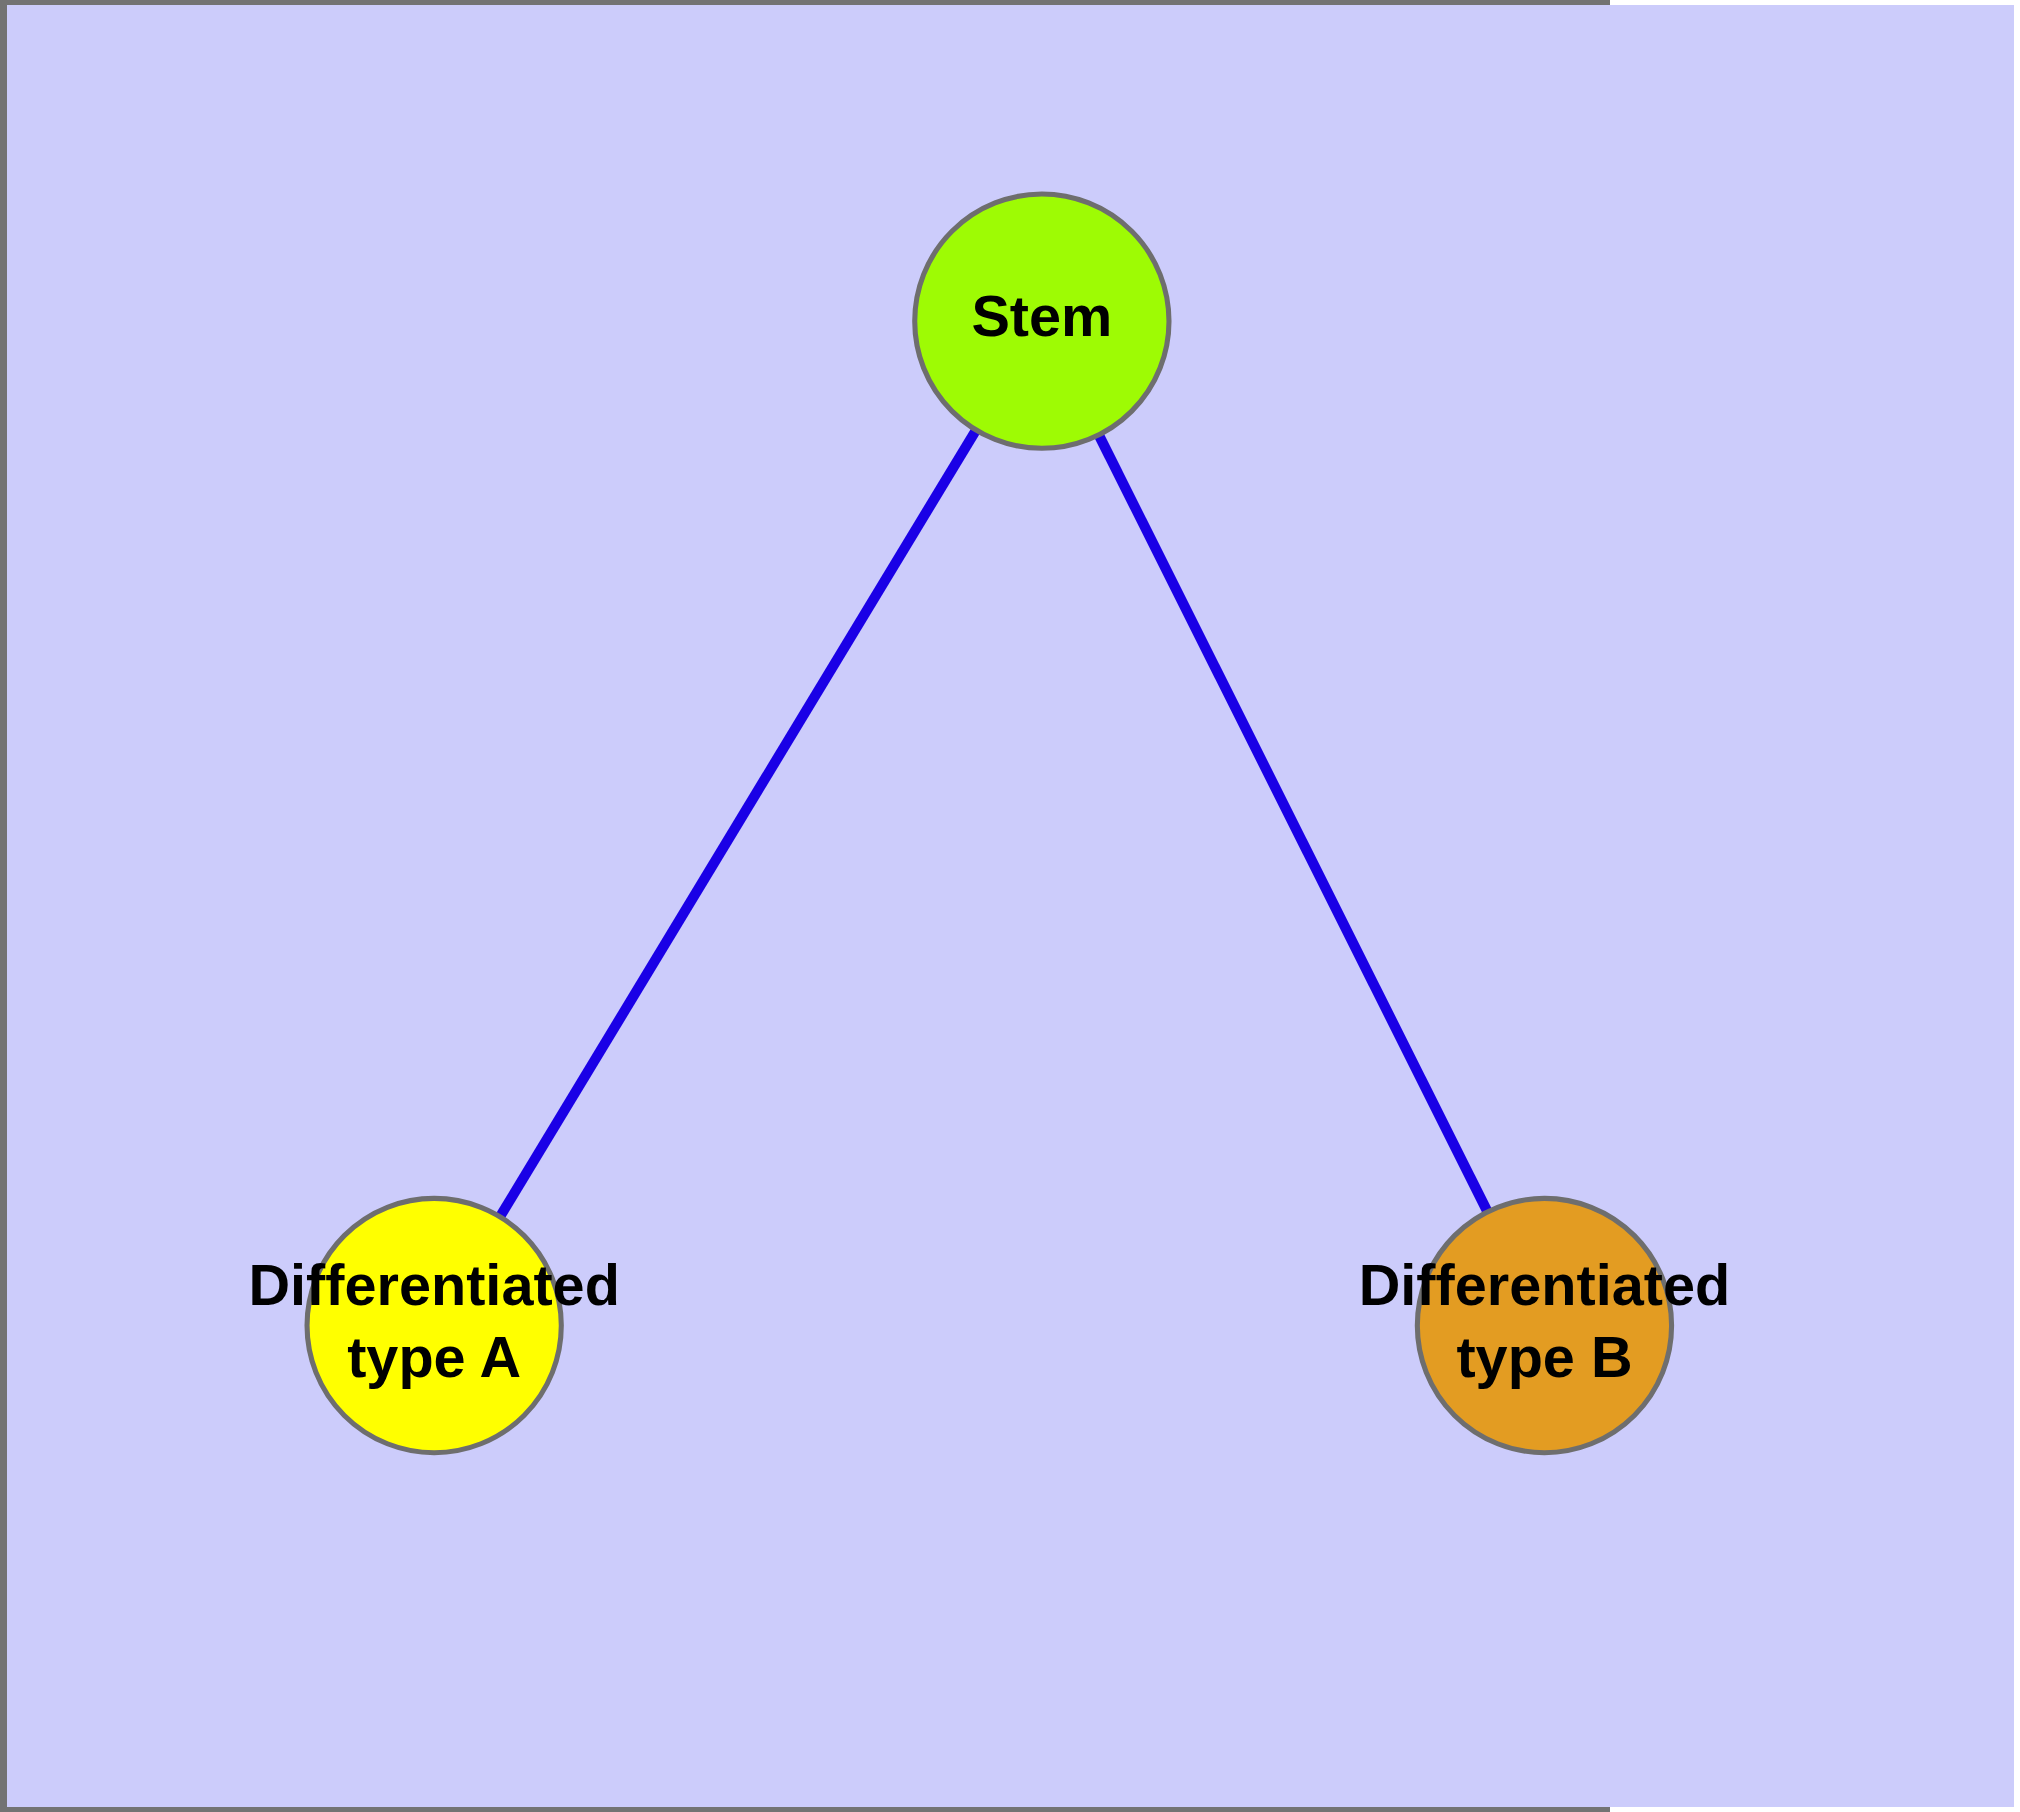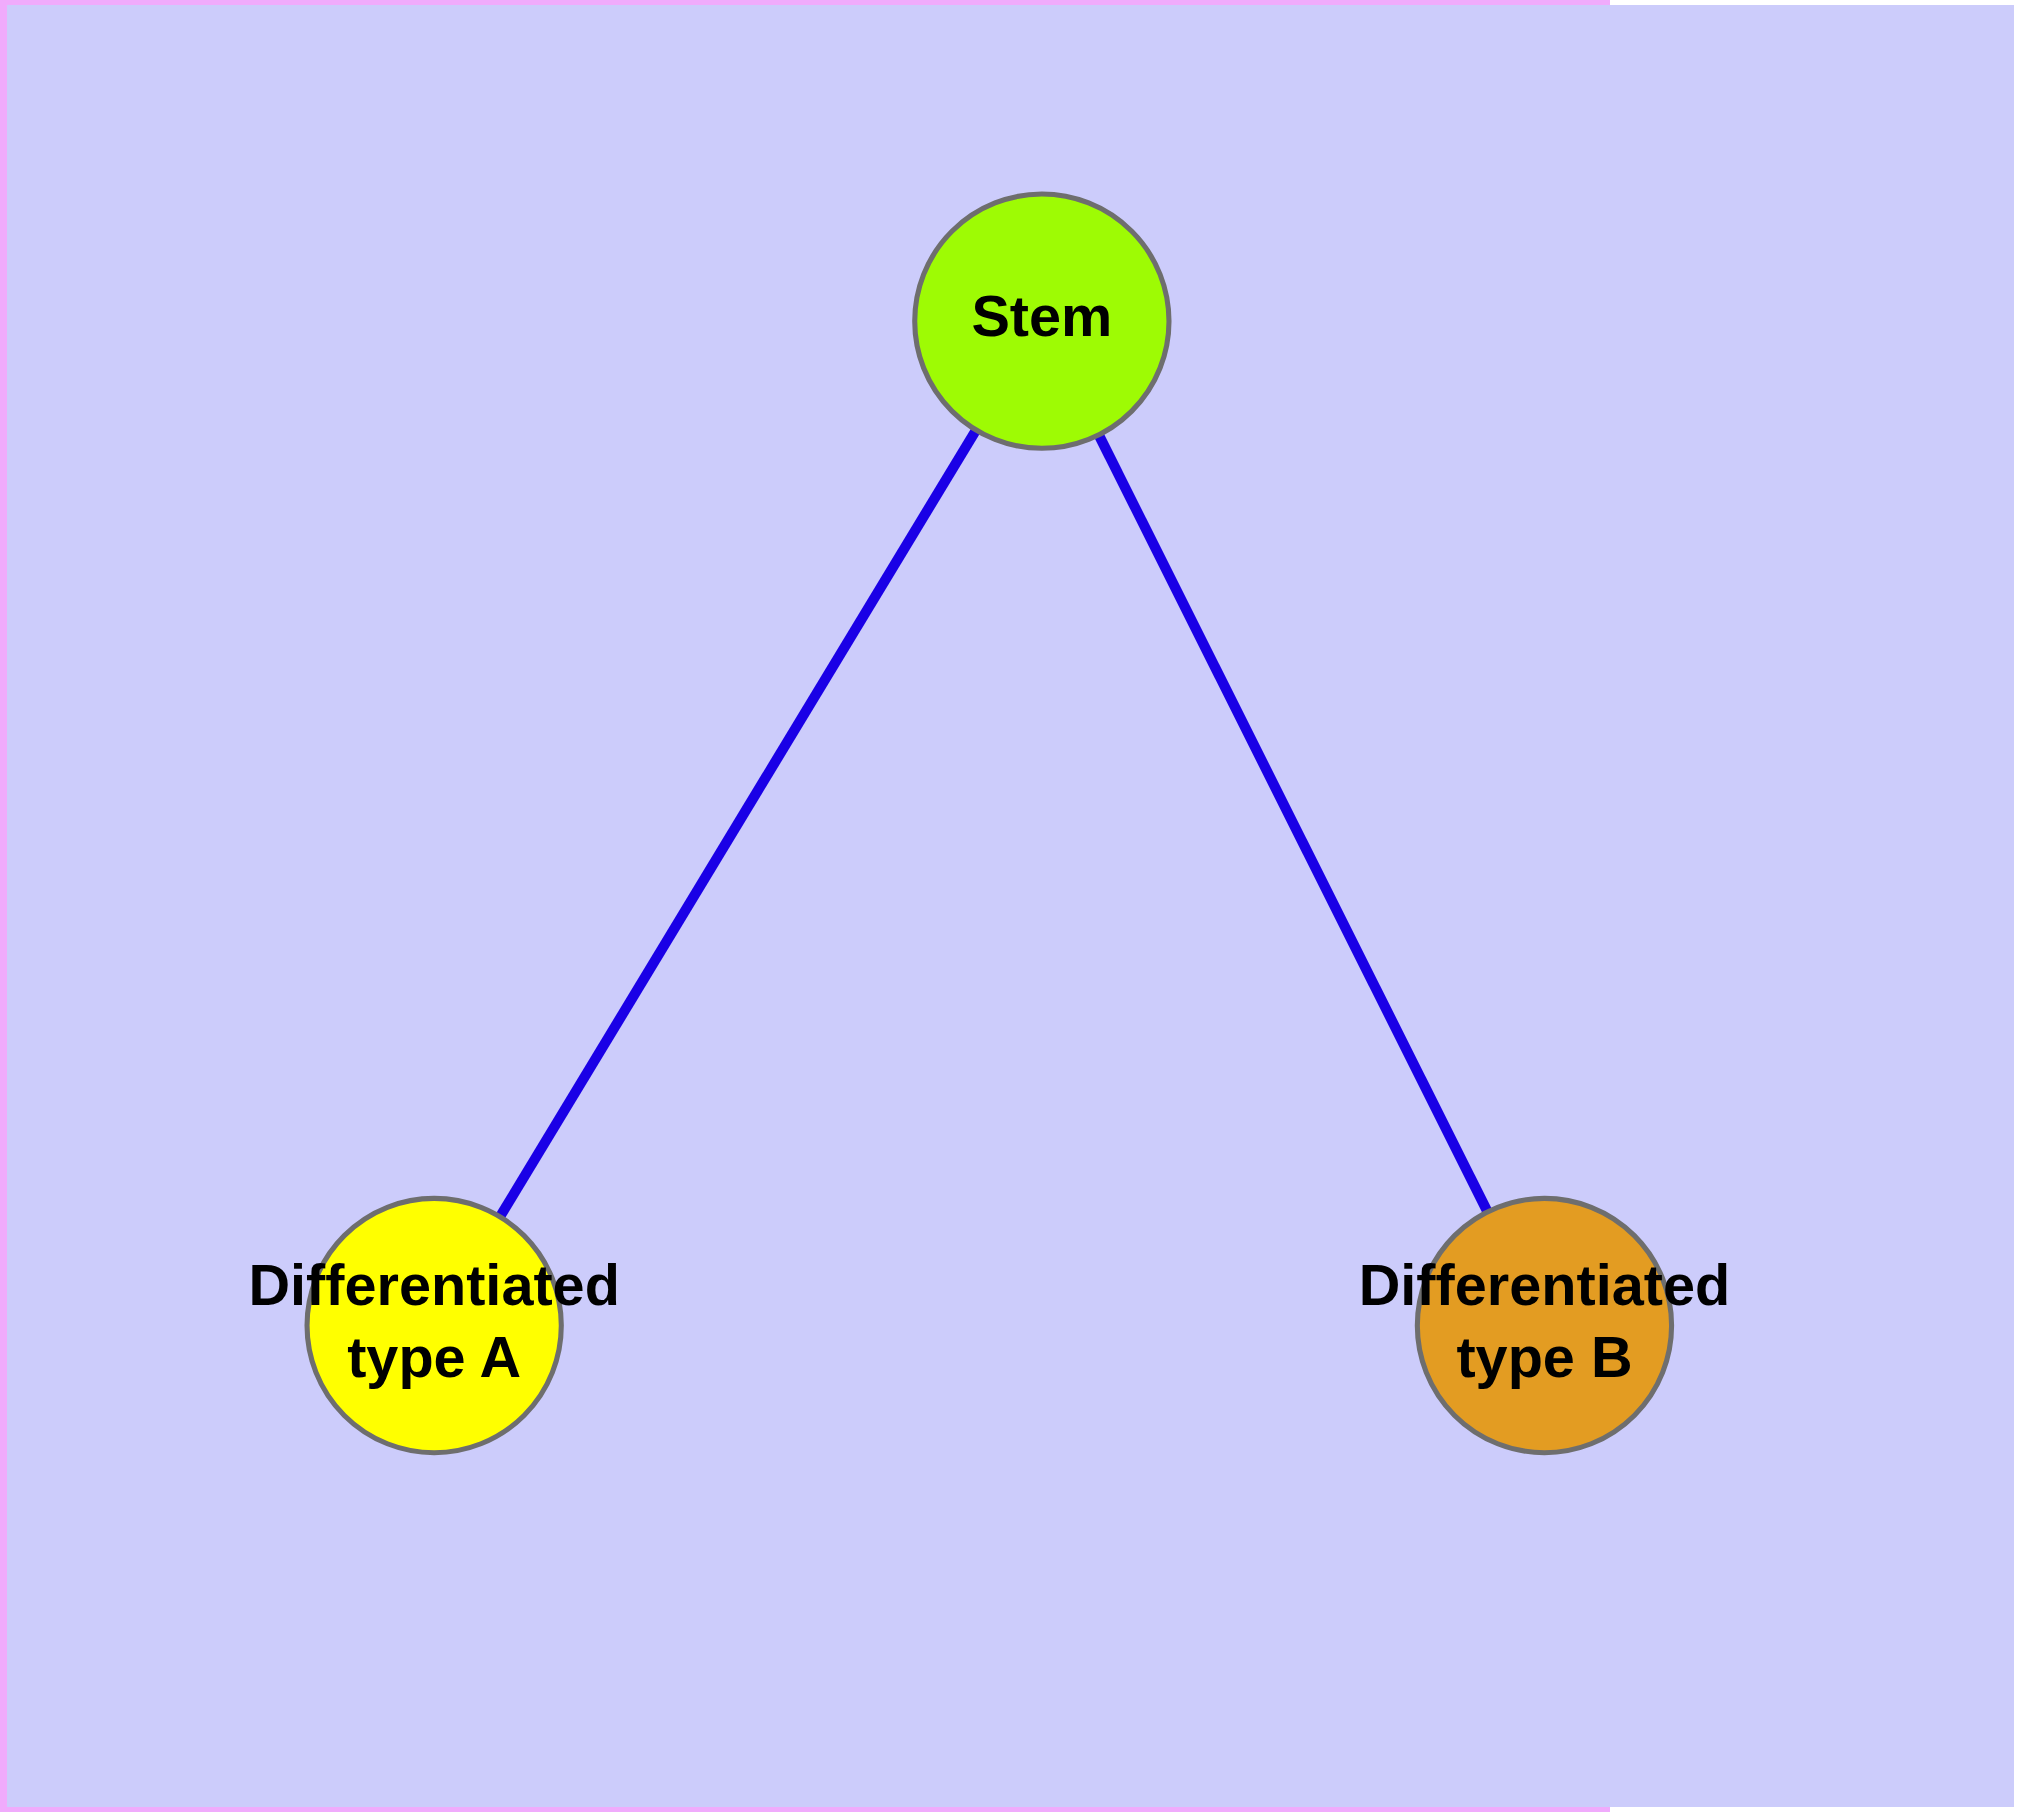--- a/index.html
+++ b/index.html
@@ -14,21 +14,21 @@
     overflow: hidden;
     font-family: "Liberation Sans", sans-serif;
   }
 
   #canvas {
     position: absolute;
     left: 0;
     top: 0;
     width: 1610px;
     height: 1812px;
-    background: #f0abfc;
+    background: #737373;
   }
 
   
   #figure-panel {
     position: absolute;
     left: 6.8px;
     top: 5.1px;
     width: 2007px;
     height: 1802px;
     background: #ccccfb;

